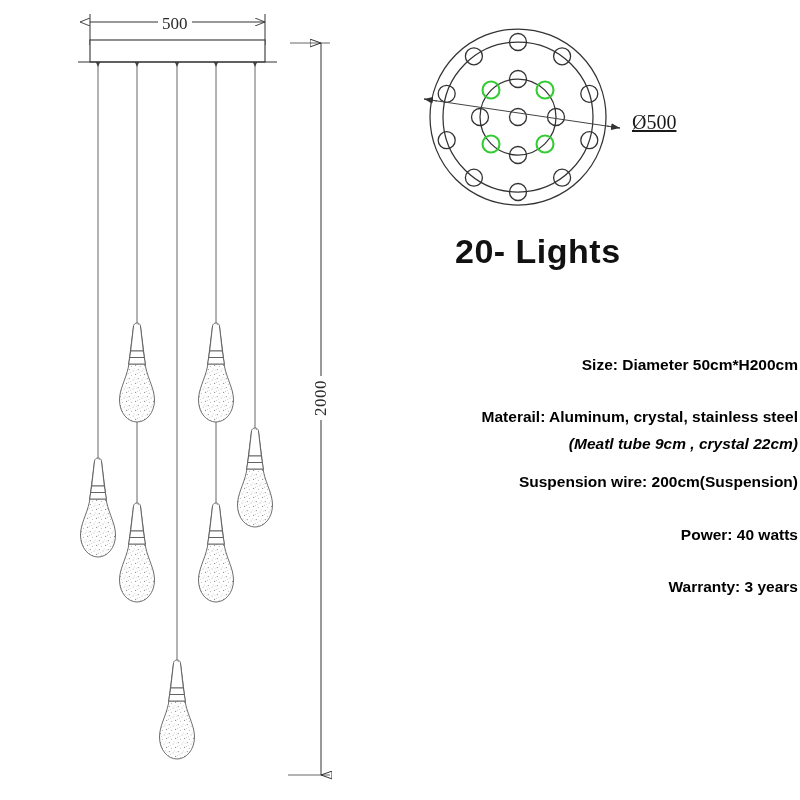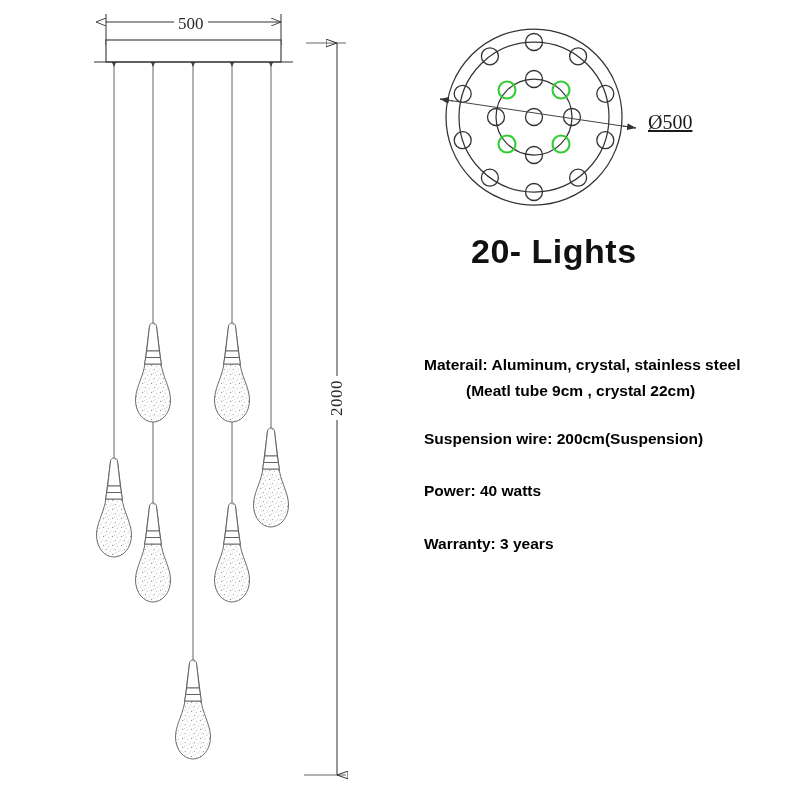--- a/index.html
+++ b/index.html
@@ -11,23 +11,24 @@
   body {
     width: 800px;
     height: 800px;
     position: relative;
     overflow: hidden;
     font-family: "Liberation Sans", sans-serif;
     color: #000000;
   }
   #stage {
     position: absolute;
-    left: 16px; top: 0;
+    left: 0; top: 0;
     width: 756px;
     height: 800px;
+    text-align: right;
   }
   #drawing-svg {
     position: absolute;
     left: 0; top: 0;
     width: 800px;
     height: 800px;
     display: block;
   }
   .spec-panel {
     position: absolute;
@@ -39,22 +40,23 @@
     font-family: "Liberation Sans", sans-serif;
     font-weight: bold;
     font-size: 15.5px;
     color: #000000;
     line-height: 1.25;
     white-space: nowrap;
     margin-bottom: 33px;
   }
   .spec-line.sub {
     margin-top: -26px;
-    margin-bottom: 28px;
+    margin-bottom: 19px;
     padding-left: 42px;
+    font-style: italic;
   }
   .title-lights {
     position: absolute;
     left: 455px;
     top: 232px;
     font-family: "Liberation Sans", sans-serif;
     font-weight: bold;
     font-size: 34px;
     letter-spacing: 0.5px;
     color: #111111;
@@ -238,20 +240,21 @@
 
   <div class="dim-label" id="dim-500-top">500</div>
 
   <div class="dim-label" id="dim-2000-vertical">2000</div>
 
   <div class="dim-label" id="dim-d500">Ø500</div>
 
   <div class="title-lights">20- Lights</div>
 
   <div class="spec-panel">
+    <div class="spec-line">Size: Diameter 50cm*H200cm</div>
     <div class="spec-line">Materail: Aluminum, crystal, stainless steel</div>
     <div class="spec-line sub">(Meatl tube 9cm  , crystal 22cm)</div>
     <div class="spec-line">Suspension wire: 200cm(Suspension)</div>
     <div class="spec-line">Power: 40 watts</div>
     <div class="spec-line">Warranty: 3 years</div>
   </div>
 
 </div>
 
 </body></html>

